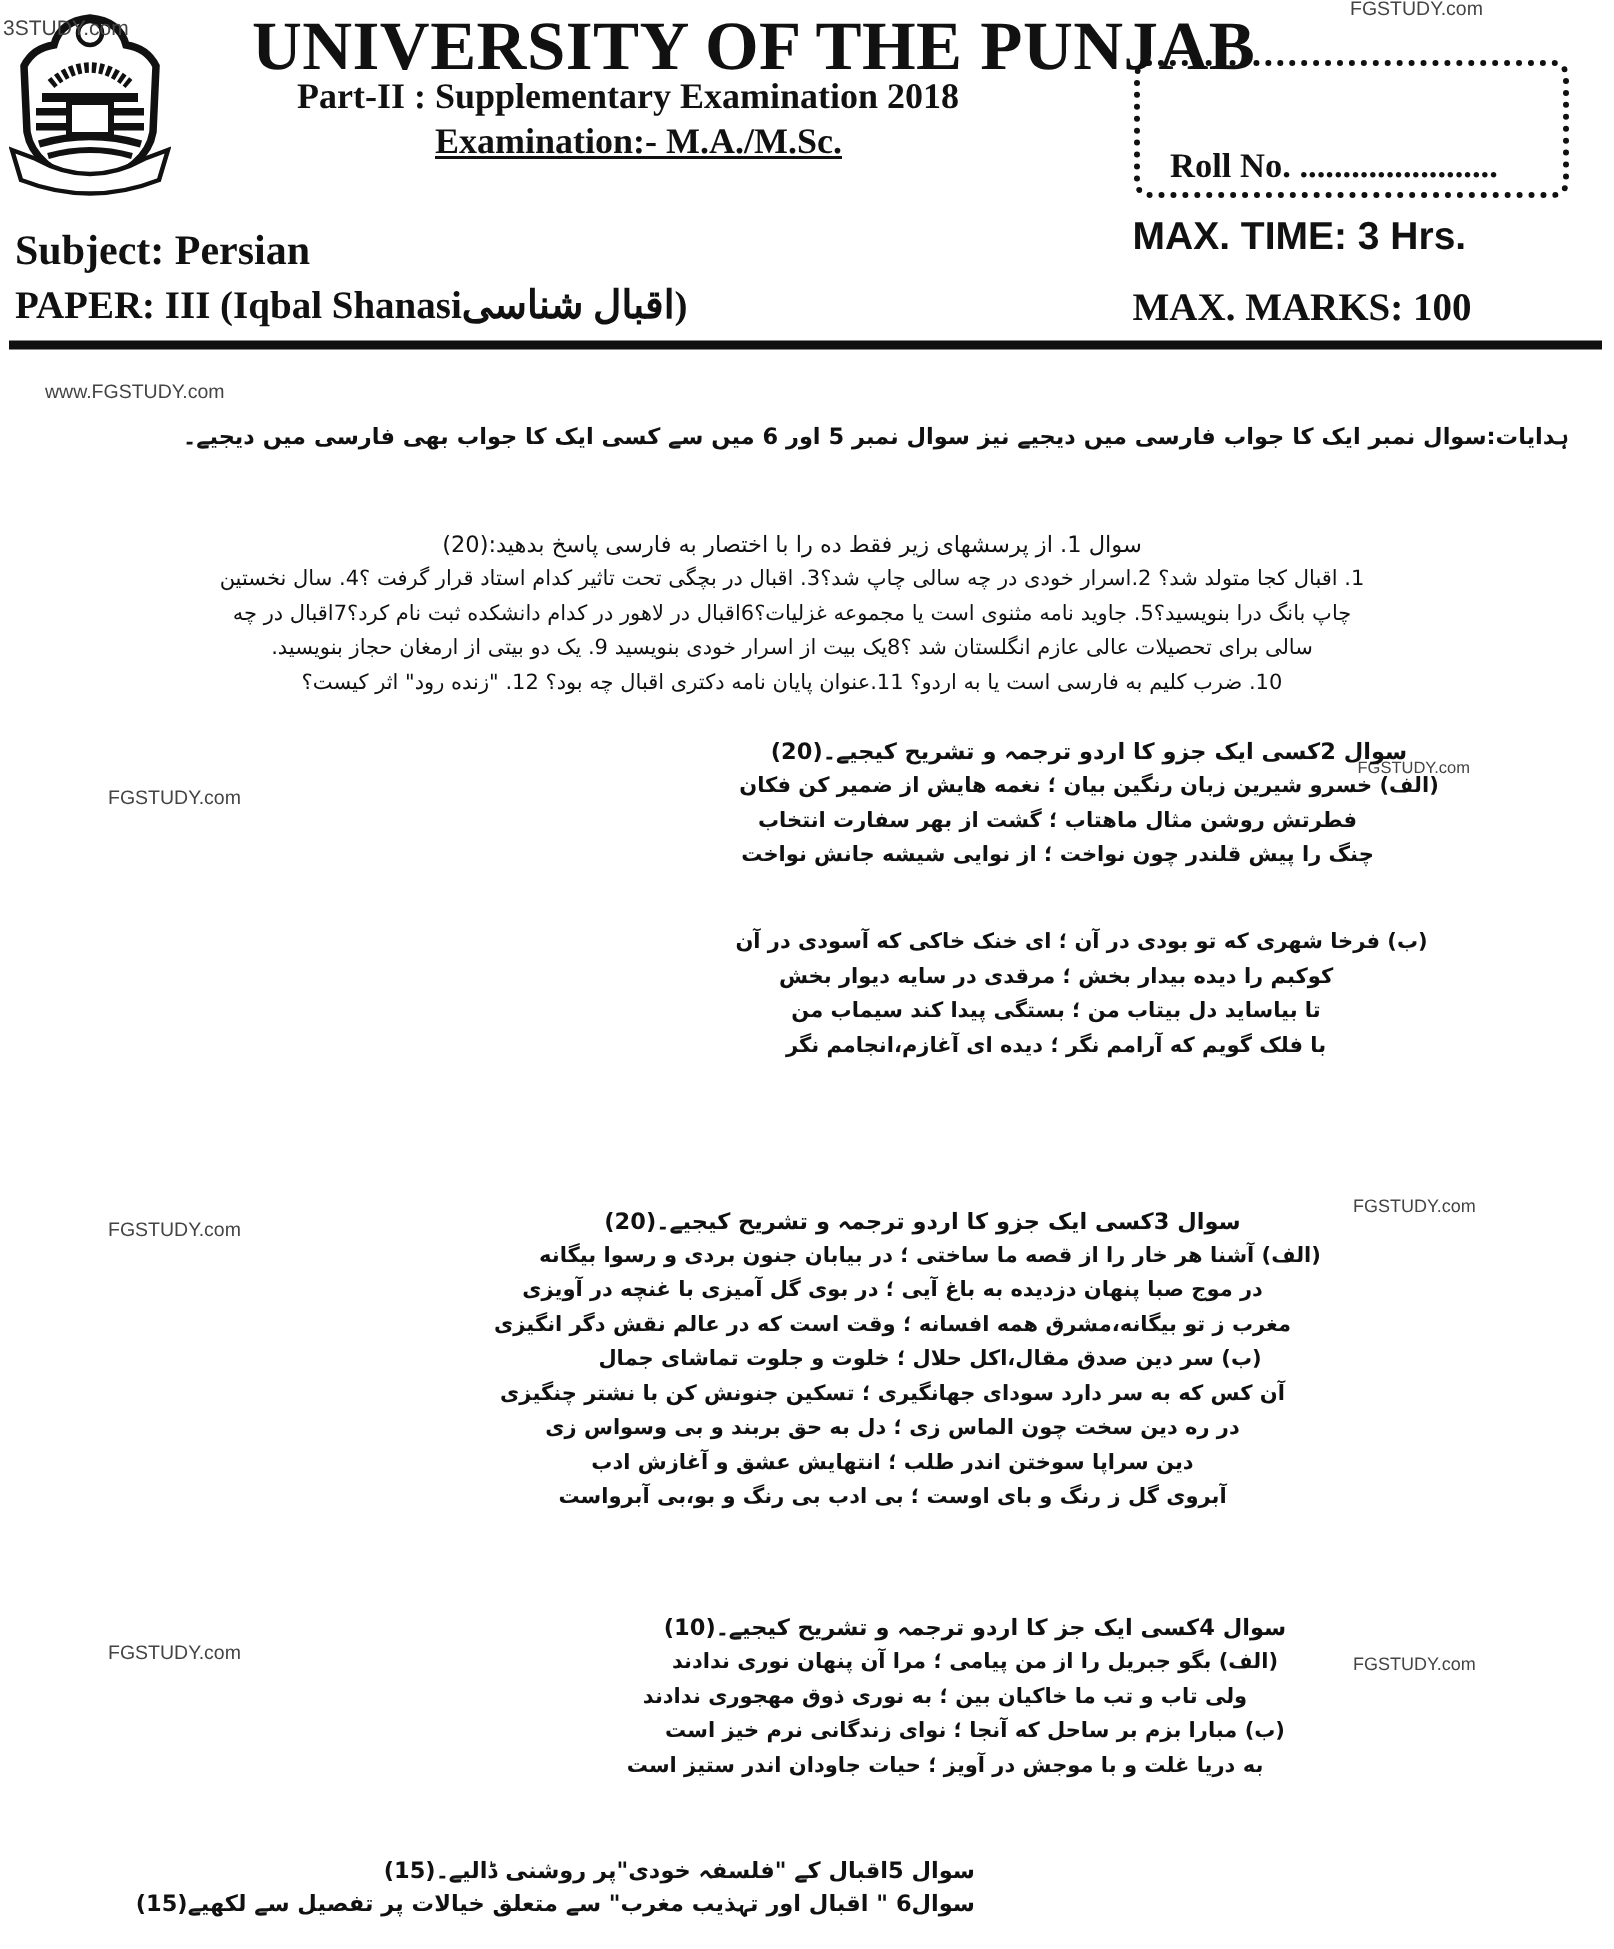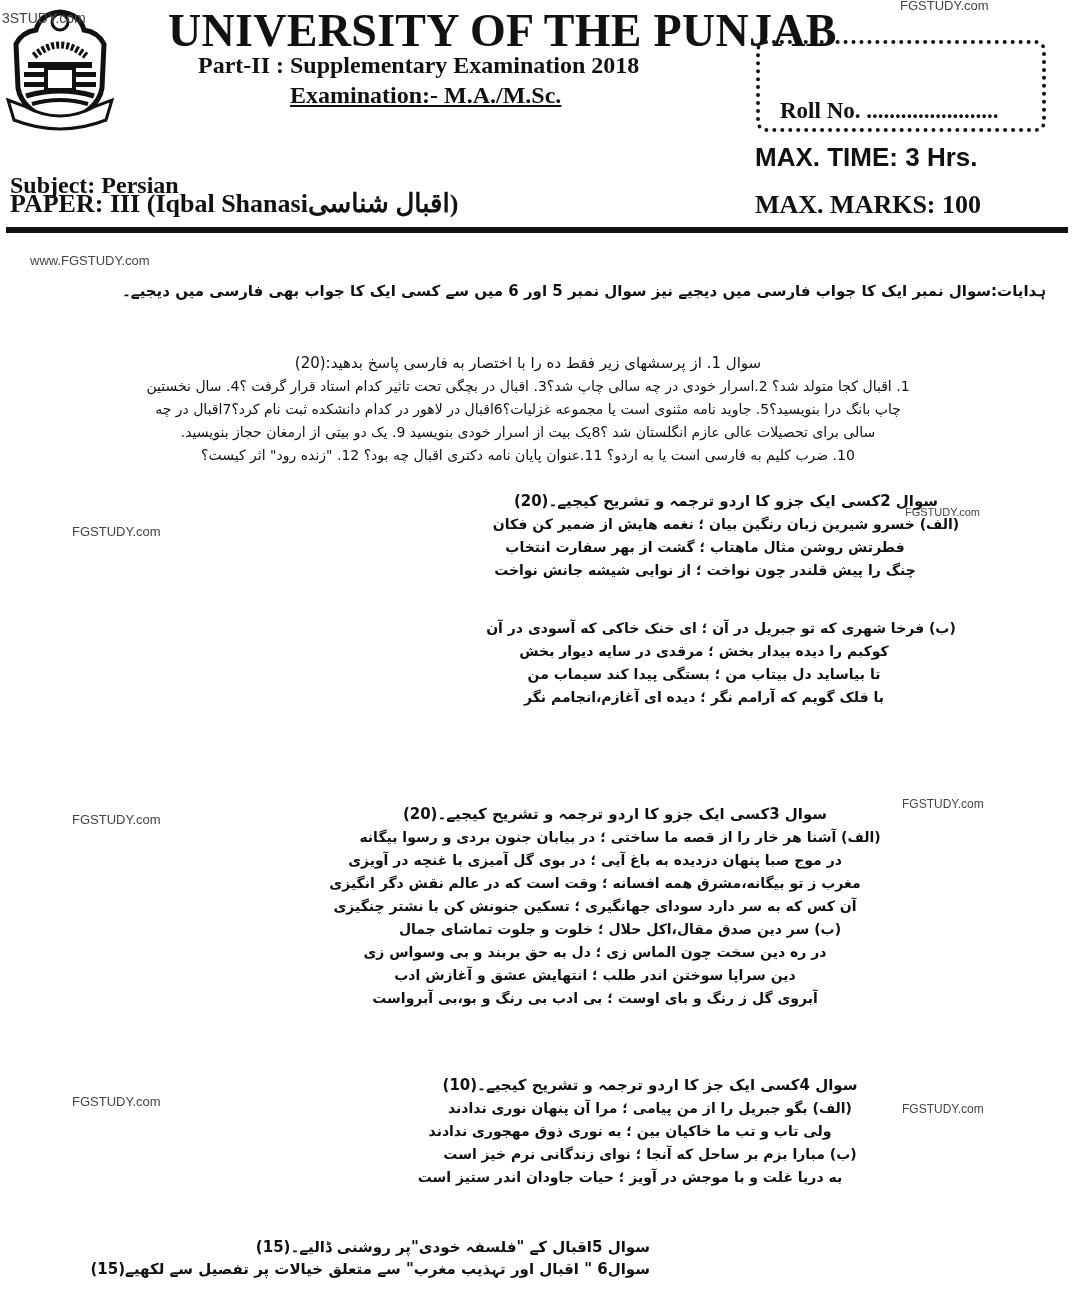--- a/index.html
+++ b/index.html
@@ -2,21 +2,21 @@
 <html><head>
 <meta charset="utf-8">
 <style>
   html,body{margin:0;padding:0;background:#fff;}
   body{width:1076px;height:1299px;position:relative;overflow:hidden;color:#111;font-family:"DejaVu Serif",serif;}
   .abs{position:absolute;}
   .wm{position:absolute;font-family:"Liberation Sans",sans-serif;font-size:13px;color:#444;}
   .title{left:168px;top:4px;font-family:"Liberation Serif",serif;font-weight:bold;font-size:46px;letter-spacing:0.3px;}
   .sub1{left:198px;top:52px;font-family:"Liberation Serif",serif;font-weight:bold;font-size:24px;}
   .sub2{left:290px;top:82px;font-family:"Liberation Serif",serif;font-weight:bold;font-size:24px;text-decoration:underline;}
-  .subject{left:10px;top:152px;font-family:"Liberation Serif",serif;font-weight:bold;font-size:24px;margin-top:20px;}
+  .subject{left:10px;top:152px;font-family:"Liberation Serif",serif;font-weight:bold;font-size:28px;}
   .paper{left:10px;top:188px;font-family:"Liberation Serif",serif;font-weight:bold;font-size:26px;}
   .maxt{left:755px;top:142px;font-family:Liberation Sans, sans-serif;font-weight:bold;font-size:26px;}
   .maxm{left:755px;top:190px;font-family:"Liberation Serif",serif;font-weight:bold;font-size:26px;}
   .rollbox{left:756px;top:40px;width:290px;height:92px;border:4px dotted #111;border-radius:10px;box-sizing:border-box;}
   .rollno{left:780px;top:98px;font-family:"Liberation Serif",serif;font-weight:bold;font-size:23px;}
   .rule{left:6px;top:227px;width:1062px;height:6px;background:#111;}
   .rtl{direction:rtl;text-align:center;font-family:"DejaVu Sans",sans-serif;font-weight:bold;}
   .instr{right:30px;top:282px;font-size:15px;}
   .q1{right:28px;top:352px;width:1040px;font-size:14px;line-height:23px;font-weight:normal;}
   .qhead{font-size:15px;}
@@ -74,36 +74,36 @@
 
 <div class="wm" style="left:72px;top:524px;">FGSTUDY.com</div>
 <div class="wm" style="left:905px;top:506px;font-size:11px;">FGSTUDY.com</div>
 
 <div class="abs rtl verse" style="right:30px;top:490px;width:640px;">
   <div class="line qhead" style="margin-right:0">سوال 2کسی ایک جزو کا اردو ترجمہ و تشریح کیجیے۔(20)</div>
   <div class="line">(الف) خسرو شیرین زبان رنگین بیان ؛ نغمه هایش از ضمیر کن فکان</div>
   <div class="line" style="margin-right:42px">فطرتش روشن مثال ماهتاب ؛ گشت از بهر سفارت انتخاب</div>
   <div class="line" style="margin-right:42px">چنگ را پیش قلندر چون نواخت ؛ از نوایی شیشه جانش نواخت</div>
   <div style="height:35px"></div>
-  <div class="line" style="margin-right:10px">(ب) فرخا شهری که تو جبریل در آن ؛ ای خنک خاکی که آسودی در آن</div>
+  <div class="line" style="margin-right:10px">(ب) فرخا شهری که تو بودی در آن ؛ ای خنک خاکی که آسودی در آن</div>
   <div class="line" style="margin-right:44px">کوکبم را دیده بیدار بخش ؛ مرقدی در سایه دیوار بخش</div>
   <div class="line" style="margin-right:44px">تا بیاساید دل بیتاب من ؛ بستگی پیدا کند سیماب من</div>
   <div class="line" style="margin-right:44px">با فلک گویم که آرامم نگر ؛ دیده ای آغازم،انجامم نگر</div>
 </div>
 
 <div class="wm" style="left:72px;top:812px;">FGSTUDY.com</div>
 <div class="wm" style="left:902px;top:797px;font-size:12px;">FGSTUDY.com</div>
 
 <div class="abs rtl verse" style="right:56px;top:803px;width:780px;">
   <div class="line qhead" style="margin-right:30px">سوال 3کسی ایک جزو کا اردو ترجمہ و تشریح کیجیے۔(20)</div>
   <div class="line" style="margin-right:20px">(الف) آشنا هر خار را از قصه ما ساختی ؛ در بیابان جنون بردی و رسوا بیگانه</div>
   <div class="line" style="margin-right:70px">در موج صبا پنهان دزدیده به باغ آیی ؛ در بوی گل آمیزی با غنچه در آویزی</div>
   <div class="line" style="margin-right:70px">مغرب ز تو بیگانه،مشرق همه افسانه ؛ وقت است که در عالم نقش دگر انگیزی</div>
+  <div class="line" style="margin-right:20px">(ب) سر دین صدق مقال،اکل حلال ؛ خلوت و جلوت تماشای جمال</div>
   <div class="line" style="margin-right:70px">آن کس که به سر دارد سودای جهانگیری ؛ تسکین جنونش کن با نشتر چنگیزی</div>
-  <div class="line" style="margin-right:20px">(ب) سر دین صدق مقال،اکل حلال ؛ خلوت و جلوت تماشای جمال</div>
   <div class="line" style="margin-right:70px">در ره دین سخت چون الماس زی ؛ دل به حق بربند و بی وسواس زی</div>
   <div class="line" style="margin-right:70px">دین سراپا سوختن اندر طلب ؛ انتهایش عشق و آغازش ادب</div>
   <div class="line" style="margin-right:70px">آبروی گل ز رنگ و بای اوست ؛ بی ادب بی رنگ و بو،بی آبرواست</div>
 </div>
 
 <div class="wm" style="left:72px;top:1094px;">FGSTUDY.com</div>
 <div class="wm" style="left:902px;top:1102px;font-size:12px;">FGSTUDY.com</div>
 
 <div class="abs rtl verse" style="right:76px;top:1074px;width:700px;">
   <div class="line qhead" style="margin-right:0">سوال 4کسی ایک جز کا اردو ترجمہ و تشریح کیجیے۔(10)</div>

